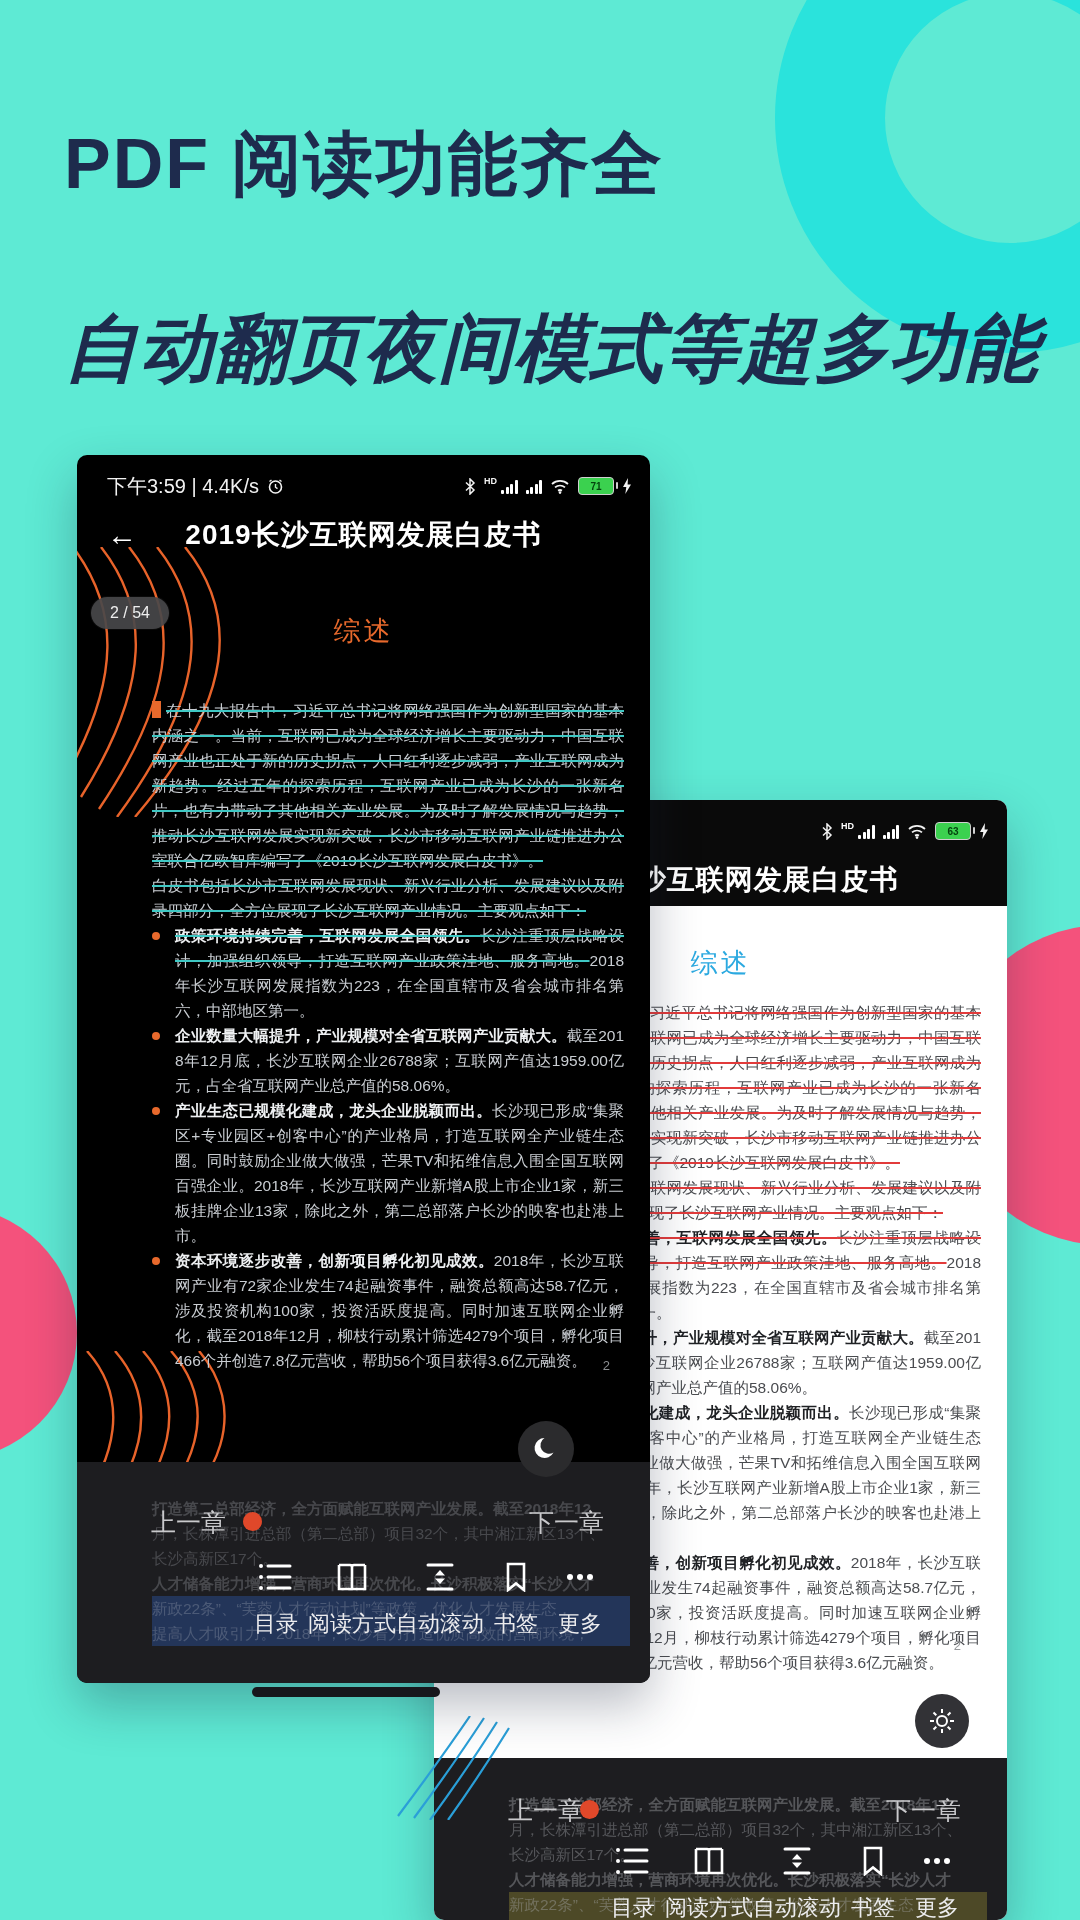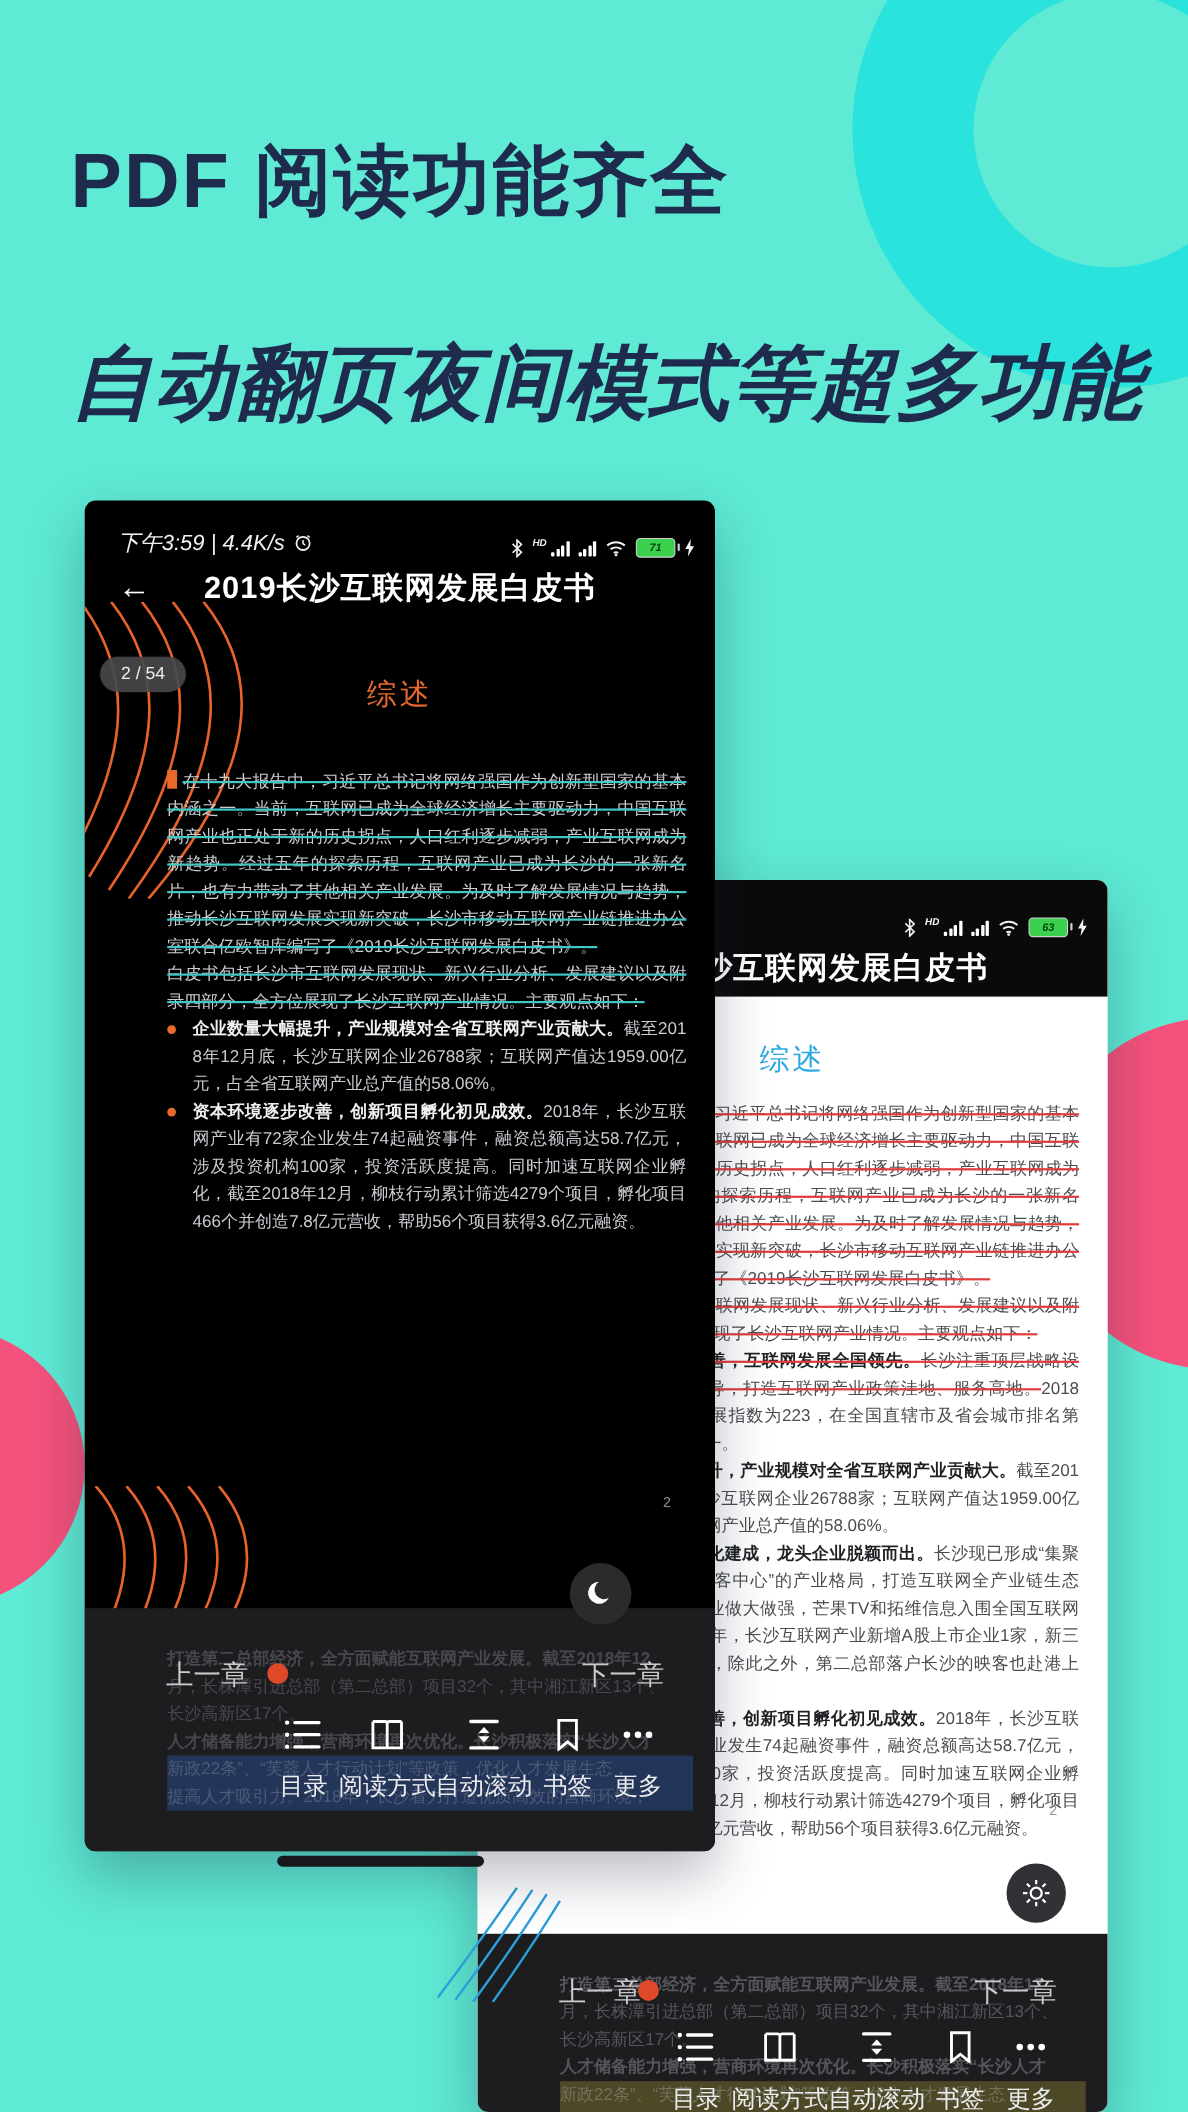--- a/index.html
+++ b/index.html
@@ -14,22 +14,22 @@
   .headline{position:absolute;left:64px;top:118px;font-size:70px;font-weight:800;color:#1e2b4d;
             letter-spacing:2px;z-index:5;white-space:nowrap;}
   .subhead{position:absolute;left:64px;top:300px;font-size:74px;font-weight:800;color:#1e2b4d;
            letter-spacing:1px;z-index:5;white-space:nowrap;font-style:italic;}
   .blue-arcs{position:absolute;left:392px;top:1716px;z-index:15;}
   
   .phone{position:absolute;border-radius:10px;box-shadow:0 22px 50px rgba(25,35,60,.30);overflow:hidden;}
   #phone1{left:77px;top:455px;width:573px;height:1228px;background:#000;z-index:20;}
   #phone2{left:434px;top:800px;width:573px;height:1120px;background:#fff;z-index:10;}
   
-  .sbar{position:absolute;left:0;right:0;top:0;height:52px;display:flex;align-items:flex-end;
-        justify-content:space-between;padding:10px 18px 0 30px;box-sizing:border-box;color:#f2f2f2;font-style:italic;}
+  .sbar{position:absolute;left:0;right:0;top:0;height:52px;display:flex;align-items:center;
+        justify-content:space-between;padding:10px 18px 0 30px;box-sizing:border-box;color:#f2f2f2;}
   .sbar .stime{font-size:20px;display:flex;align-items:center;gap:8px;}
   .sicons{display:flex;align-items:center;gap:8px;}
   .bars{display:flex;align-items:flex-end;gap:1.5px;height:15px;}
   .bars i{display:block;width:3px;background:#fff;border-radius:1px;}
   .hd{font-size:9px;font-weight:700;line-height:9px;align-self:flex-start;margin-right:-4px;}
   .batt{position:relative;width:34px;height:16px;border:1.5px solid #cfcfcf;border-radius:4px;
         background:#3bd14f;display:flex;align-items:center;justify-content:center;}
   .batt span{font-size:10px;font-weight:700;color:#063;color:#04430e;}
   .batt:after{content:"";position:absolute;right:-5px;top:4px;width:2.5px;height:7px;background:#cfcfcf;border-radius:1px;}
   
@@ -300,21 +300,23 @@
           <path d="M94 0 C145 64 146 145 54 270"></path>
         <path d="M122 0 C175 66 174 150 72 270"></path>
       </g>
     </svg>
     <div class="badge">2 / 54</div>
 
     <div class="section">综述</div>
     <div class="doc">
         <div class="block para"><span class="cursor"></span><span class="strike">在十九大报告中，习近平总书记将网络强国作为创新型国家的基本内涵之一。当前，互联网已成为全球经济增长主要驱动力，中国互联网产业也正处于新的历史拐点，人口红利逐步减弱，产业互联网成为新趋势。经过五年的探索历程，互联网产业已成为长沙的一张新名片，也有力带动了其他相关产业发展。为及时了解发展情况与趋势，推动长沙互联网发展实现新突破，长沙市移动互联网产业链推进办公室联合亿欧智库编写了《2019长沙互联网发展白皮书》。</span></div>
         <div class="block para"><span class="strike">白皮书包括长沙市互联网发展现状、新兴行业分析、发展建议以及附录四部分，全方位展现了长沙互联网产业情况。主要观点如下：</span></div>
+        <div class="block bullet"><span class="bdot"></span><span class="b strike">政策环境持续完善，互联网发展全国领先。</span><span class="strike">长沙注重顶层战略设计，加强组织领导，打造互联网产业政策洼地、服务高地。</span><span class="">2018年长沙互联网发展指数为223，在全国直辖市及省会城市排名第六，中部地区第一。</span></div>
         <div class="block bullet"><span class="bdot"></span><span class="b ">企业数量大幅提升，产业规模对全省互联网产业贡献大。</span><span class="">截至2018年12月底，长沙互联网企业26788家；互联网产值达1959.00亿元，占全省互联网产业总产值的58.06%。</span></div>
+        <div class="block bullet"><span class="bdot"></span><span class="b ">产业生态已规模化建成，龙头企业脱颖而出。</span><span class="">长沙现已形成“集聚区+专业园区+创客中心”的产业格局，打造互联网全产业链生态圈。同时鼓励企业做大做强，芒果TV和拓维信息入围全国互联网百强企业。2018年，长沙互联网产业新增A股上市企业1家，新三板挂牌企业13家，除此之外，第二总部落户长沙的映客也赴港上市。</span></div>
         <div class="block bullet"><span class="bdot"></span><span class="b ">资本环境逐步改善，创新项目孵化初见成效。</span><span class="">2018年，长沙互联网产业有72家企业发生74起融资事件，融资总额高达58.7亿元，涉及投资机构100家，投资活跃度提高。同时加速互联网企业孵化，截至2018年12月，柳枝行动累计筛选4279个项目，孵化项目466个并创造7.8亿元营收，帮助56个项目获得3.6亿元融资。</span></div>
       </div>
     <div class="pagenum">2</div>
 
     <svg class="oarcs g2" width="180" height="200" viewBox="0 0 180 200">
       <g fill="none" stroke="#e8632a" stroke-width="2.4">
         <path d="M24 0 C64 45 60 105 0 180"></path>
           <path d="M52 0 C94 48 88 112 14 196"></path>
         <path d="M80 0 C124 50 116 118 30 200"></path>
           <path d="M108 0 C154 52 144 124 48 200"></path>

